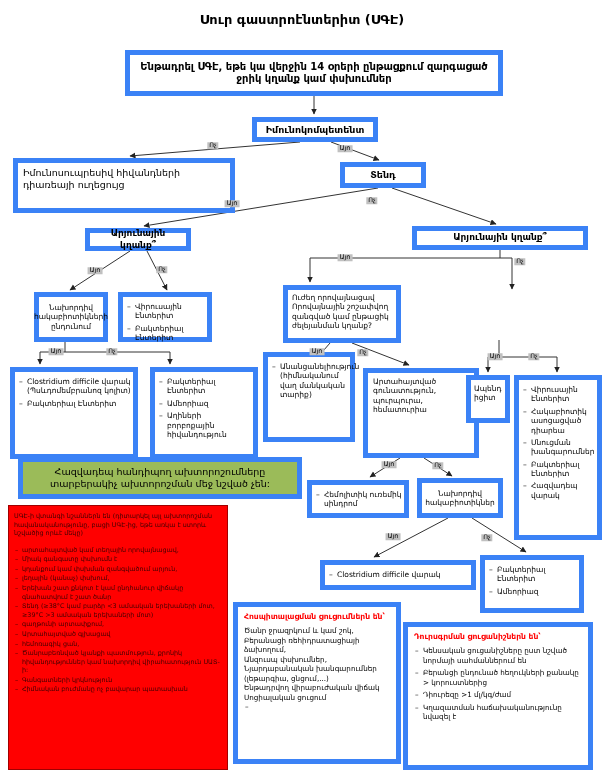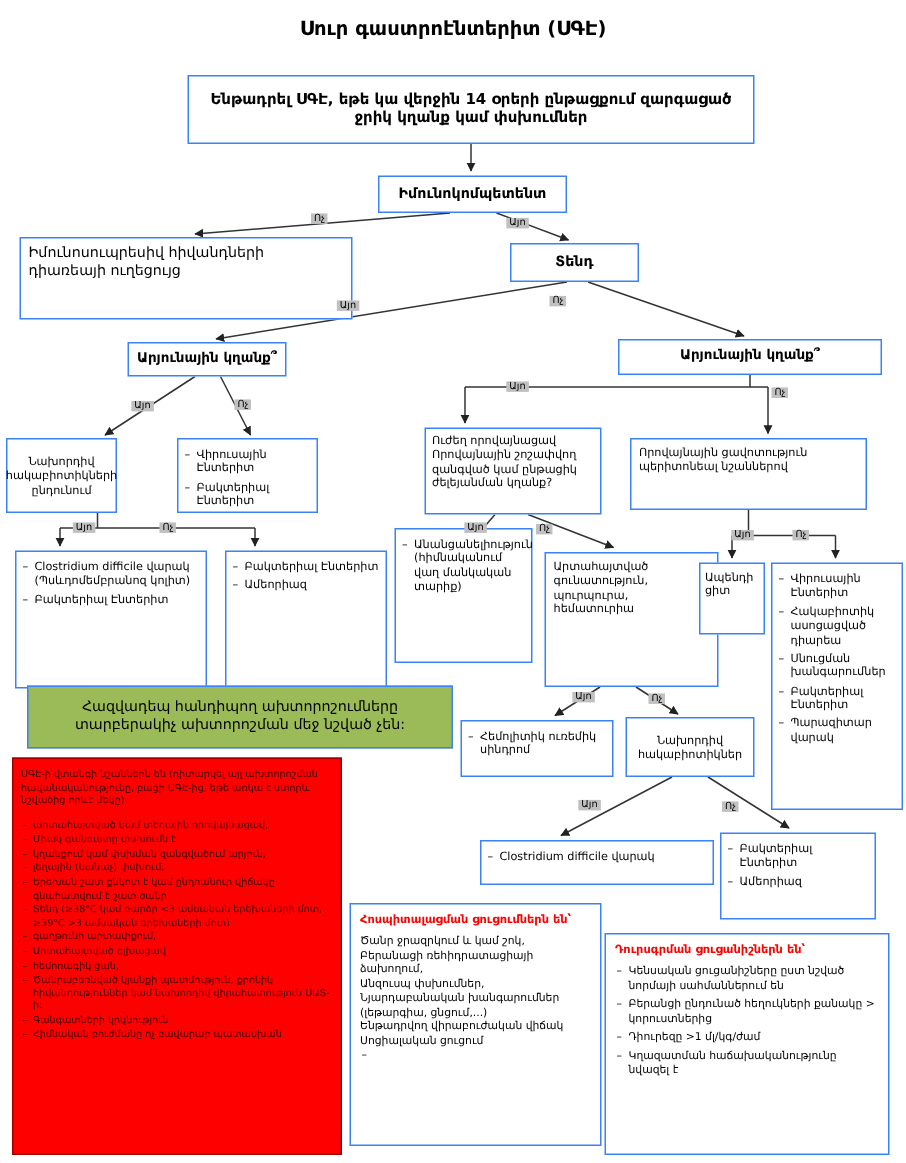--- a/index.html
+++ b/index.html
@@ -1,21 +1,21 @@
 <!DOCTYPE html>
 <html><head>
 <meta charset="utf-8">
 <style>
   html,body{margin:0;padding:0;background:#fff}
   body{font-family:"DejaVu Sans",sans-serif;color:#000}
   #stage{position:relative;width:604px;height:775px;background:#fff;overflow:hidden}
   #lines{position:absolute;left:0;top:0;pointer-events:none}
   .pagetitle{position:absolute;left:0;top:12px;width:604px;text-align:center;
     font-size:13px;font-weight:bold}
-  .box{position:absolute;border:1px solid #3b82f6;background:#fff;box-sizing:border-box;
+  .box{position:absolute;border:5px solid #3b82f6;background:#fff;box-sizing:border-box;
     font-size:7.5px;line-height:1.25}
   .center{display:flex;align-items:center;justify-content:center;text-align:center;padding:2px}
   .bold{font-weight:bold}
   .fs10{font-size:10px}.fs9{font-size:9px}.fs95{font-size:9.5px}
   .pad{padding:4px 5px}
   .list{padding:5px 2px 2px 3px}
   .li{position:relative;padding-left:9px;margin-bottom:3px}
   .li::before{content:"–";position:absolute;left:1px;top:0}
   .badge{position:absolute;transform:translate(-50%,-50%);background:#c0c0c0;color:#000;
     font-size:6.5px;line-height:1.15;padding:0 2px;white-space:nowrap}
@@ -76,55 +76,55 @@
   <div class="box center bold fs95" style="left:252px;top:117px;width:126px;height:25px">Իմունոկոմպետենտ</div>
 
   <div class="box pad fs95" style="left:13px;top:158px;width:222px;height:55px">Իմունոսուպրեսիվ հիվանդների դիառեայի ուղեցույց</div>
 
   <div class="box center bold fs95" style="left:340px;top:162px;width:86px;height:26px">Տենդ</div>
 
   <div class="box center bold fs9" style="left:85px;top:228px;width:106px;height:23px">Արյունային կղանք՞</div>
 
   <div class="box center bold fs9" style="left:412px;top:226px;width:176px;height:24px">Արյունային կղանք՞</div>
 
-  <div class="box center" style="left:4px;top:292px;width:74px;height:50px">Նախորդիվ հակաբիոտիկների ընդունում</div>
+  <div class="box center" style="left:34px;top:292px;width:74px;height:50px">Նախորդիվ հակաբիոտիկների ընդունում</div>
 
   <div class="box list" style="left:118px;top:292px;width:94px;height:50px">
     <div class="li">Վիրուսային Էնտերիտ</div>
     <div class="li">Բակտերիալ Էնտերիտ</div>
   </div>
 
   <div class="box pad" style="left:283px;top:285px;width:118px;height:58px;padding:3px 4px">Ուժեղ որովայնացավ Որովայնային շոշափվող զանգված կամ ընթացիկ ժելեյանման կղանք?</div>
 
-  <div class="box pad" style="left:420px;top:292px;width:158px;height:48px">Որովայնային ցավոտություն պերիտոնեալ նշաններով</div>
 
   <div class="box list" style="left:10px;top:367px;width:128px;height:92px">
     <div class="li">Clostridium difficile վարակ (Պսևդոմեմբրանոզ կոլիտ)</div>
     <div class="li">Բակտերիալ Էնտերիտ</div>
   </div>
 
   <div class="box list" style="left:150px;top:367px;width:108px;height:92px">
     <div class="li">Բակտերիալ Էնտերիտ</div>
     <div class="li">Ամեորիազ</div>
+    <div class="li">Աղիների բորբոքային հիվանդություն</div>
   </div>
 
   <div class="box list" style="left:263px;top:352px;width:92px;height:90px">
     <div class="li">Անանցանելիություն (հիմնականում վաղ մանկական տարիք)</div>
   </div>
 
   <div class="box pad" style="left:363px;top:368px;width:116px;height:90px">Արտահայտված գունատություն, պուրպուրա, հեմատուրիա</div>
 
   <div class="box pad wrapany" style="left:466px;top:375px;width:44px;height:48px;padding:4px 3px">Ապենդիցիտ</div>
 
   <div class="box list" style="left:514px;top:375px;width:88px;height:165px">
     <div class="li">Վիրուսային Էնտերիտ</div>
     <div class="li">Հակաբիոտիկ ասոցացված դիարեա</div>
     <div class="li">Սնուցման խանգարումներ</div>
     <div class="li">Բակտերիալ Էնտերիտ</div>
-    <div class="li">Պարազիտար վարակ</div>
+    <div class="li">Հազվադեպ վարակ</div>
   </div>
 
   <div class="box greennote" style="left:18px;top:457px;width:284px;height:42px">Հազվադեպ հանդիպող ախտորոշումները տարբերակիչ ախտորոշման մեջ նշված չեն:</div>
 
   <div class="box list" style="left:307px;top:480px;width:102px;height:38px">
     <div class="li">Հեմոլիտիկ ուռեմիկ սինդրոմ</div>
   </div>
 
   <div class="box center" style="left:417px;top:478px;width:86px;height:40px">Նախորդիվ հակաբիոտիկներ</div>
 

